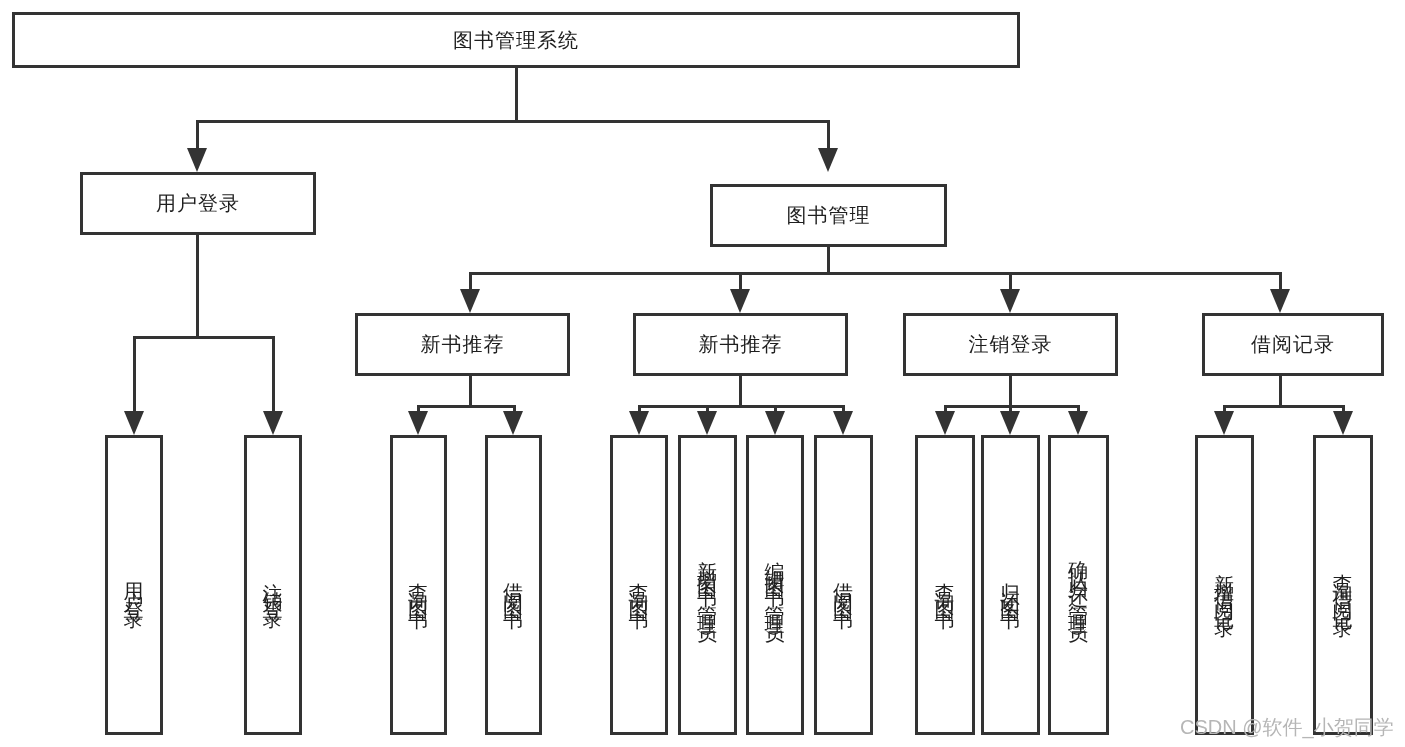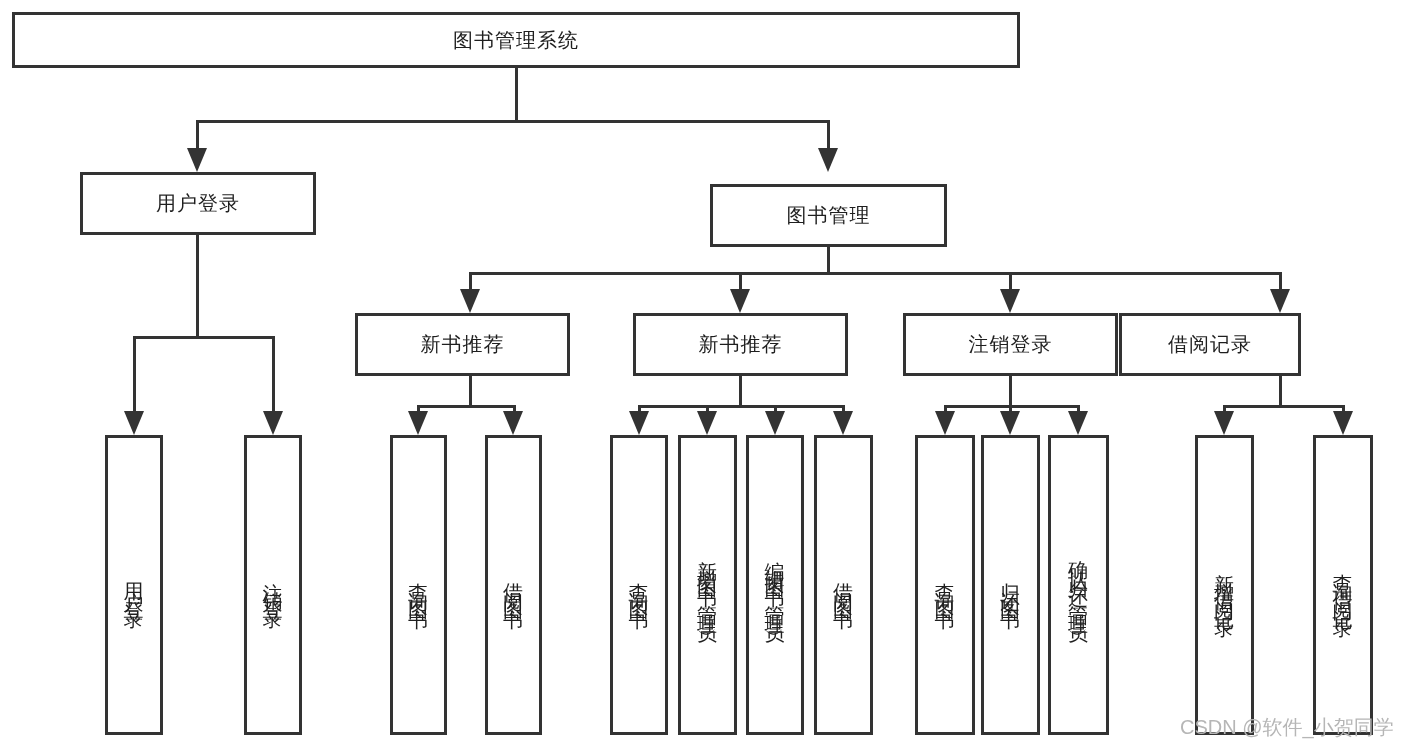--- a/index.html
+++ b/index.html
@@ -127,21 +127,21 @@
   </div>
 
   <div class="node" style="left:633px;top:313px;width:215px;height:63px">
     <span>新书推荐</span>
   </div>
 
   <div class="node" style="left:903px;top:313px;width:215px;height:63px">
     <span>注销登录</span>
   </div>
 
-  <div class="node" style="left:1119px;top:313px;width:182px;height:63px">
+  <div class="node" style="left:1202px;top:313px;width:182px;height:63px">
     <span>借阅记录</span>
   </div>
 
   <div class="node leaf" style="left:105px;top:435px;width:58px;height:300px">
     <span>用户登录</span>
   </div>
   <div class="node leaf" style="left:244px;top:435px;width:58px;height:300px">
     <span>注销登录</span>
   </div>
 

